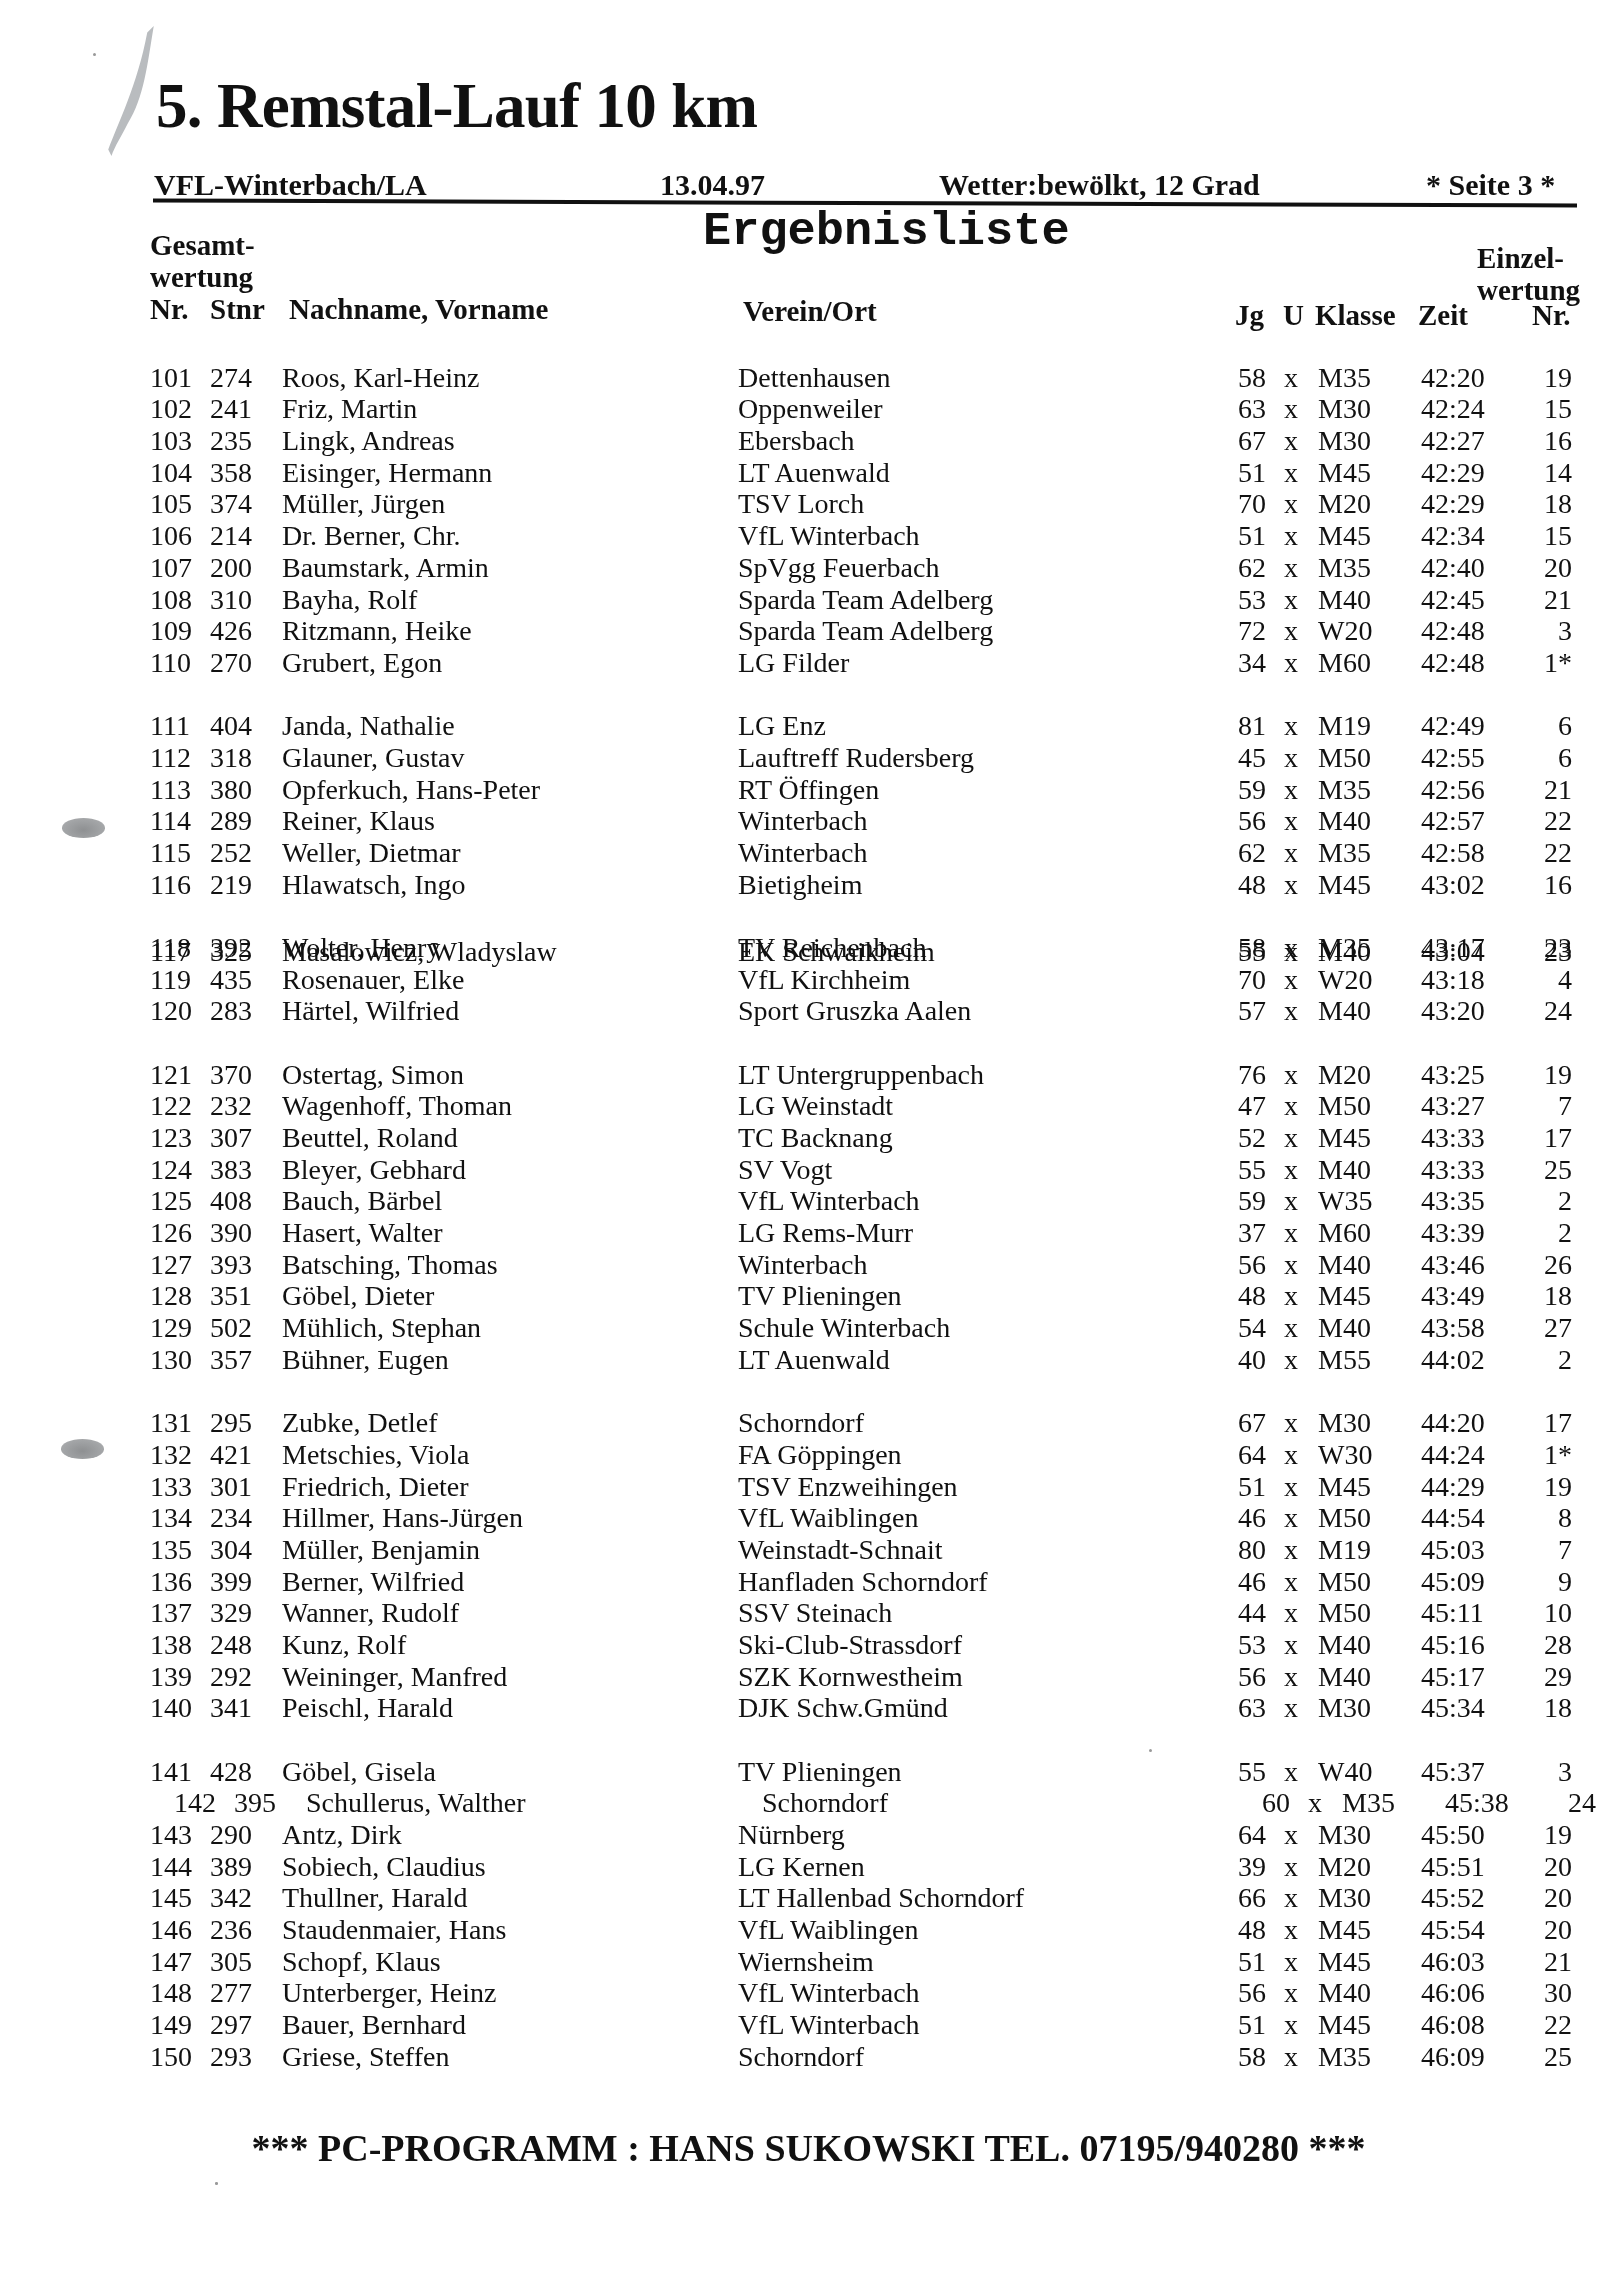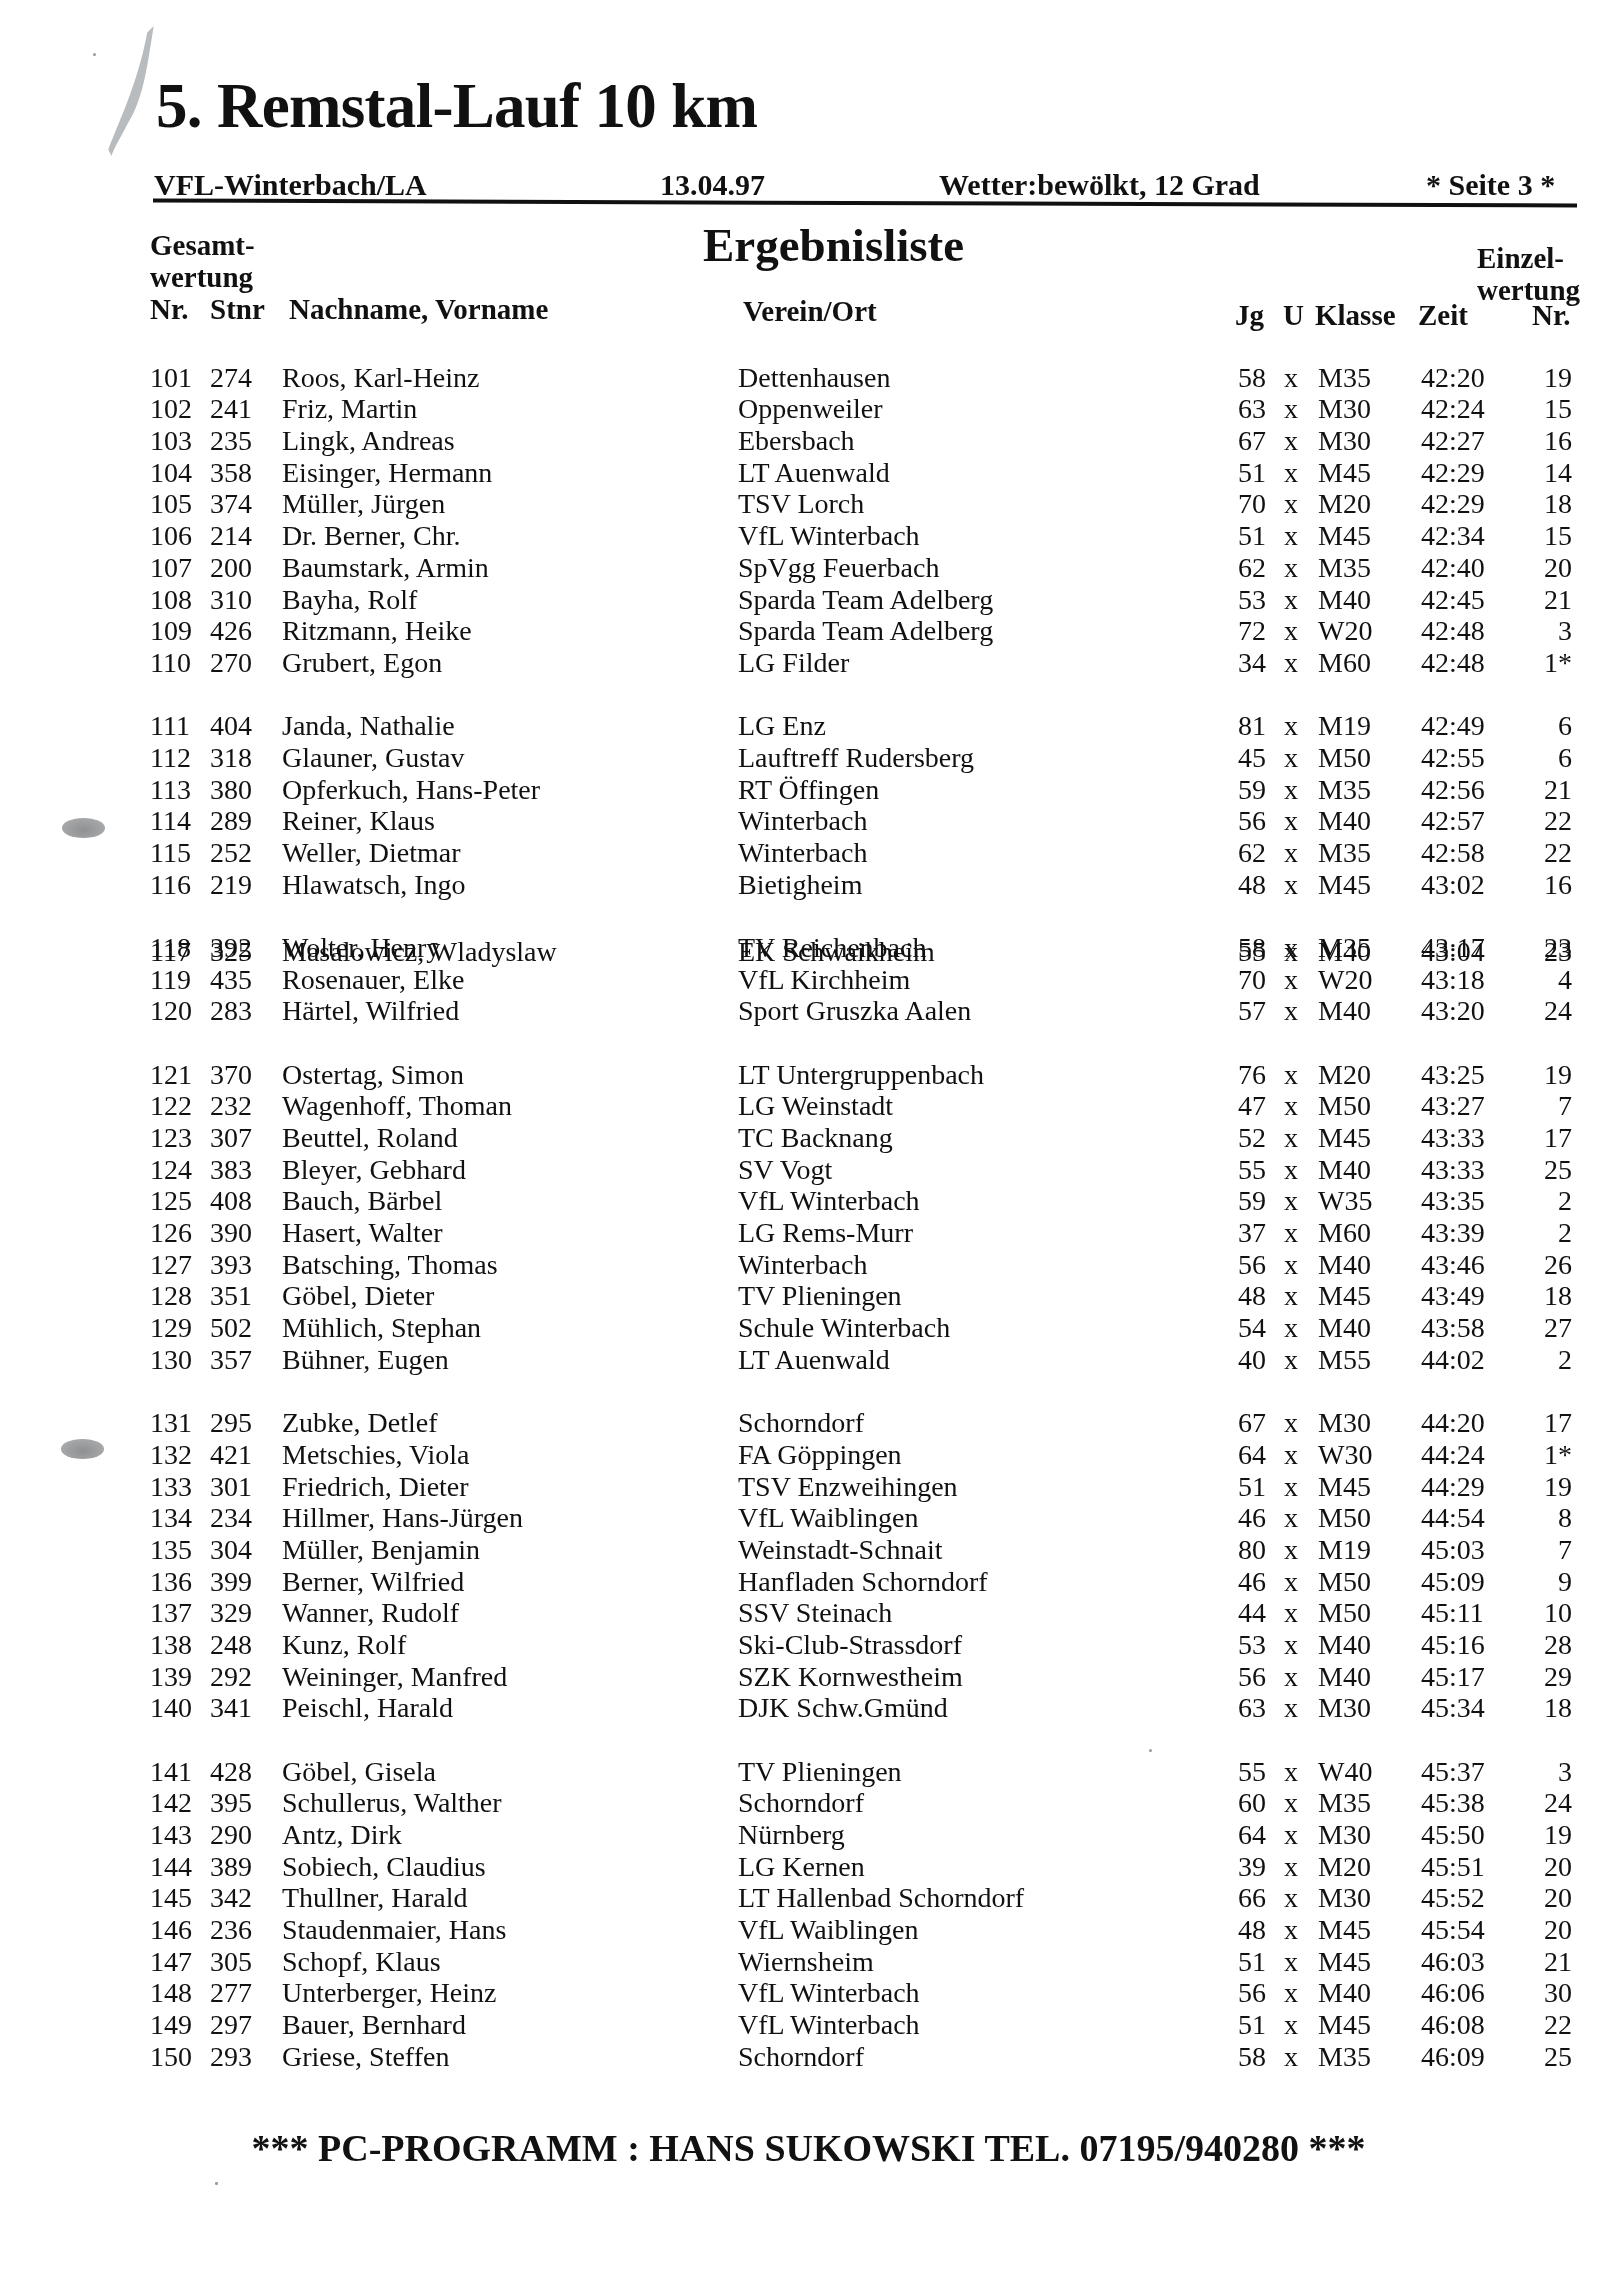--- a/index.html
+++ b/index.html
@@ -41,21 +41,21 @@
 <div class="abs title">5. Remstal-Lauf 10 km</div>
 
 <div class="abs meta" style="left:154px;">VFL-Winterbach/LA</div>
 <div class="abs meta" style="left:660px;">13.04.97</div>
 <div class="abs meta" style="left:939px;">Wetter:bewölkt, 12 Grad</div>
 <div class="abs meta" style="left:1426px;">* Seite  3 *</div>
 <div class="underline"></div>
 
 <div class="abs hdr" style="left:150px; top:229px;">Gesamt-</div>
 <div class="abs hdr" style="left:150px; top:261px;">wertung</div>
-<div class="abs big" style="left:703px; top:218px;">Ergebnisliste</div>
+<div class="abs big" style="left:703px; top:205px;font-family:Liberation Mono, monospace;">Ergebnisliste</div>
 <div class="abs hdr" style="left:1477px; top:242px;">Einzel-</div>
 <div class="abs hdr" style="left:1477px; top:274px;">wertung</div>
 
 <div class="abs hdr" style="left:150px; top:293px;">Nr.</div>
 <div class="abs hdr" style="left:210px; top:293px;">Stnr</div>
 <div class="abs hdr" style="left:289px; top:293px;">Nachname, Vorname</div>
 <div class="abs hdr" style="left:743px; top:295px;">Verein/Ort</div>
 <div class="abs hdr" style="left:1235px; top:299px;">Jg</div>
 <div class="abs hdr" style="left:1283px; top:299px;">U</div>
 <div class="abs hdr" style="left:1315px; top:299px;">Klasse</div>
@@ -507,21 +507,21 @@
       <span class="c-rank">141</span>
       <span class="c-stnr">428</span>
       <span class="c-name">Göbel, Gisela</span>
       <span class="c-club">TV Plieningen</span>
       <span class="c-jg">55</span>
       <span class="c-u">x</span>
       <span class="c-kl">W40</span>
       <span class="c-time">45:37</span>
       <span class="c-ez">3</span>
     </div>
-    <div class="row" style="top: 1787px;">
+    <div class="row" style="top: 1787px; margin-left: 24px;">
       <span class="c-rank">142</span>
       <span class="c-stnr">395</span>
       <span class="c-name">Schullerus, Walther</span>
       <span class="c-club">Schorndorf</span>
       <span class="c-jg">60</span>
       <span class="c-u">x</span>
       <span class="c-kl">M35</span>
       <span class="c-time">45:38</span>
       <span class="c-ez">24</span>
     </div>

